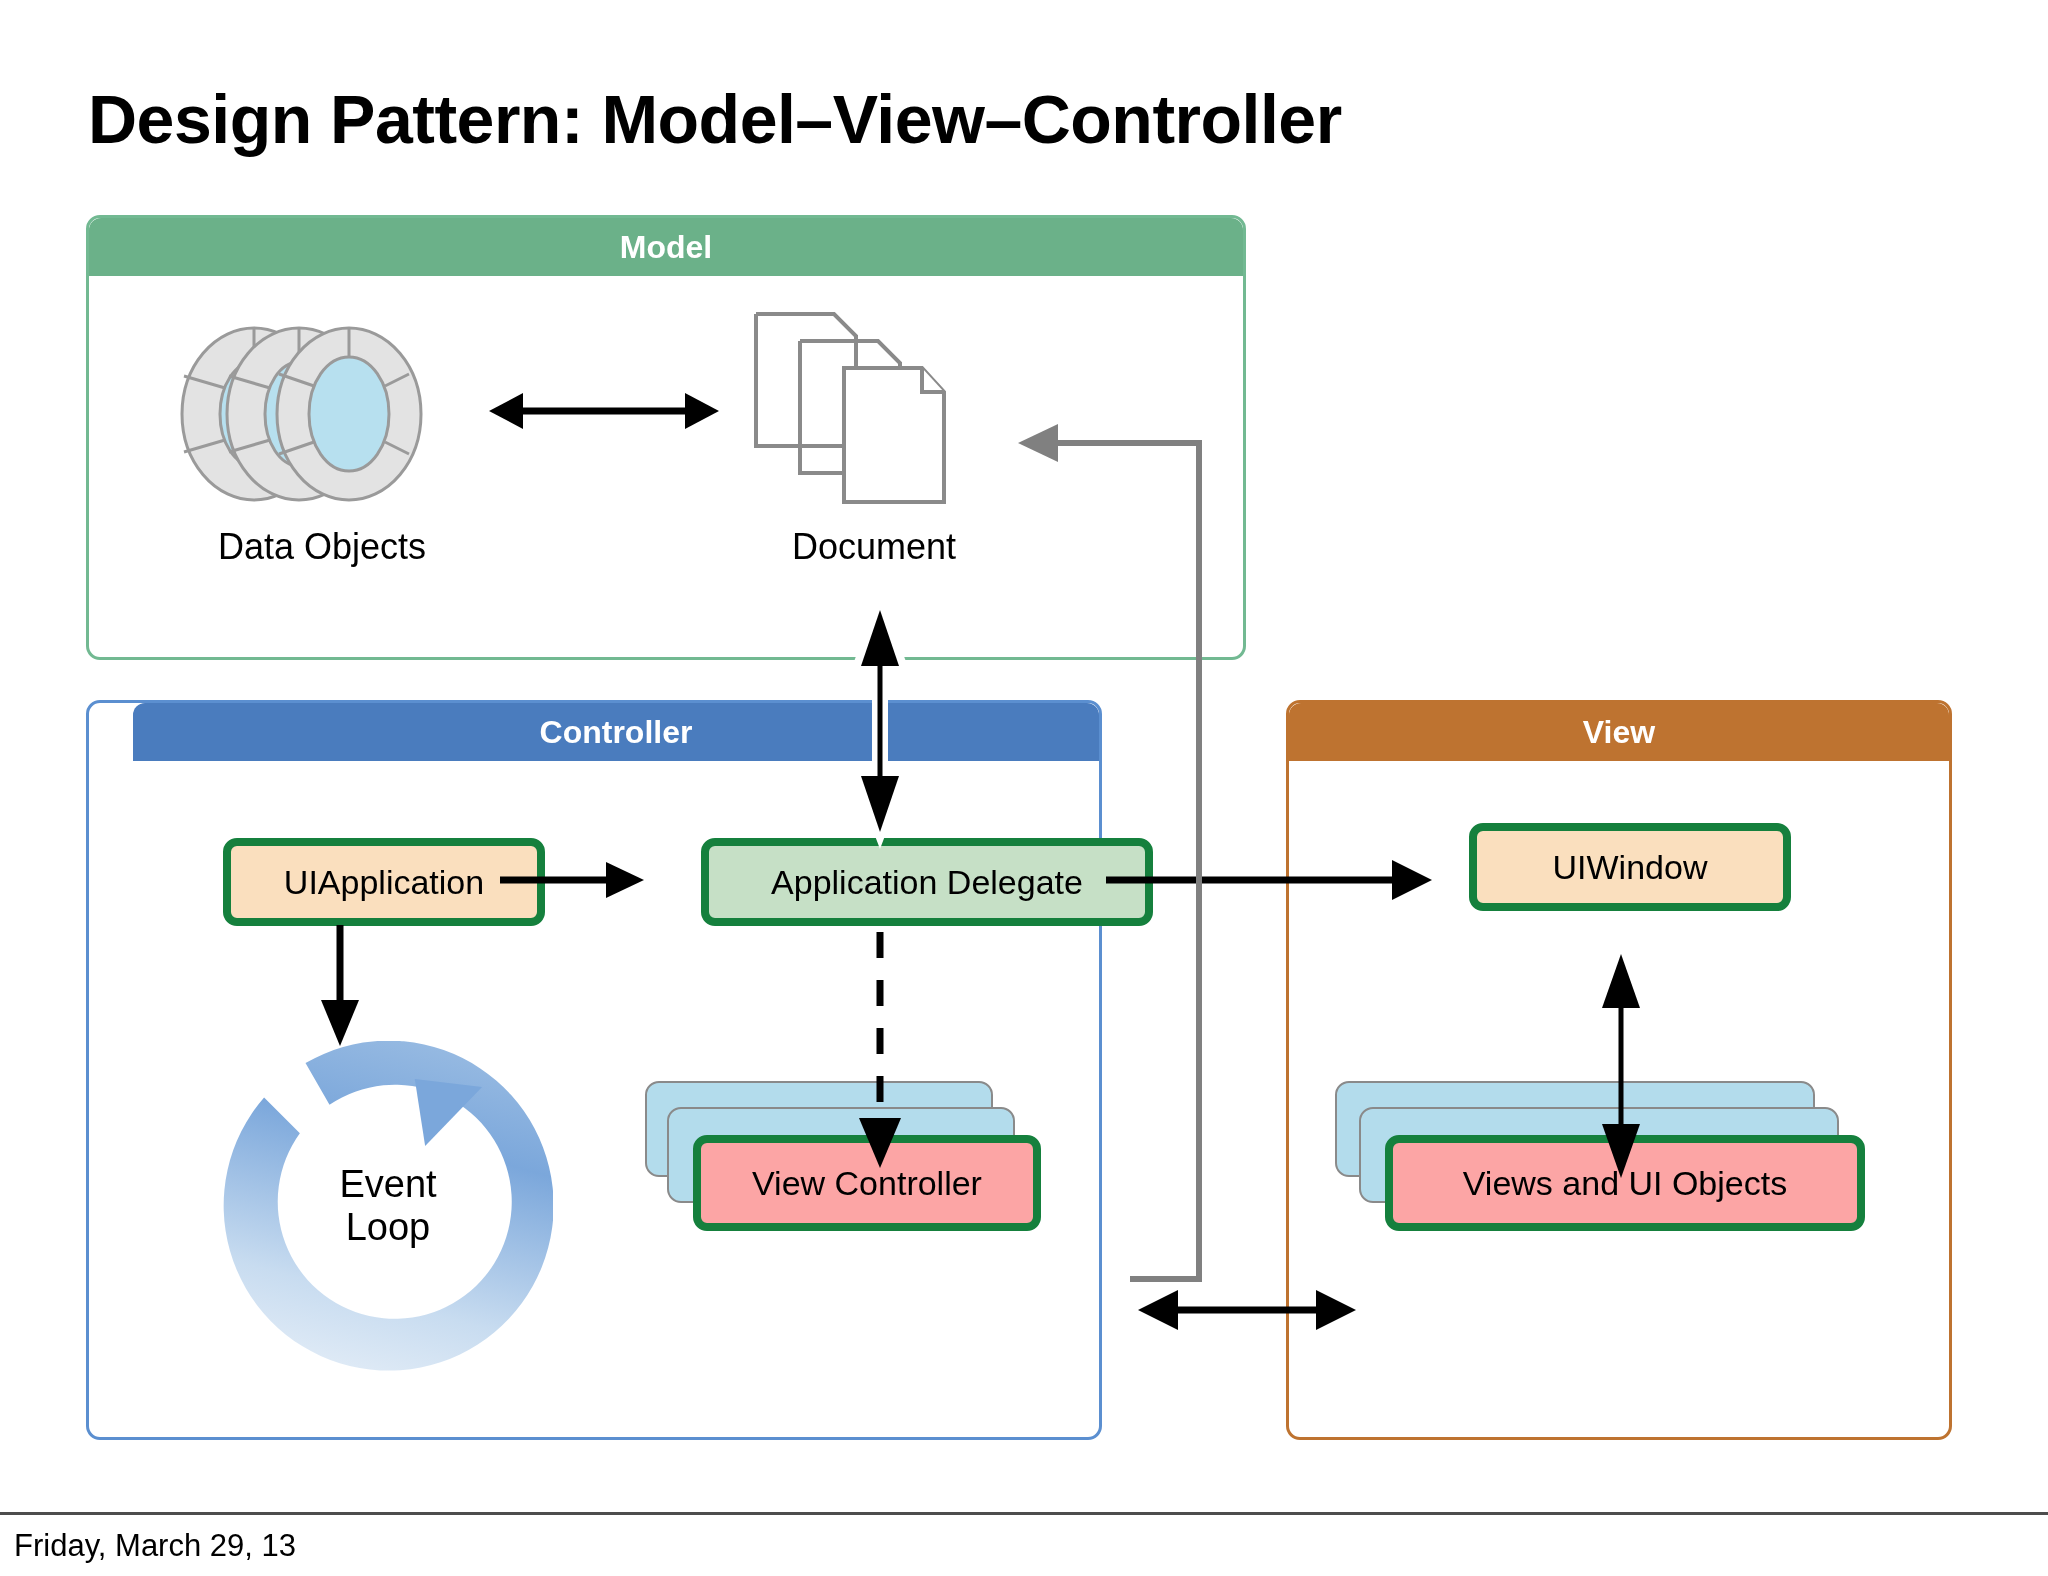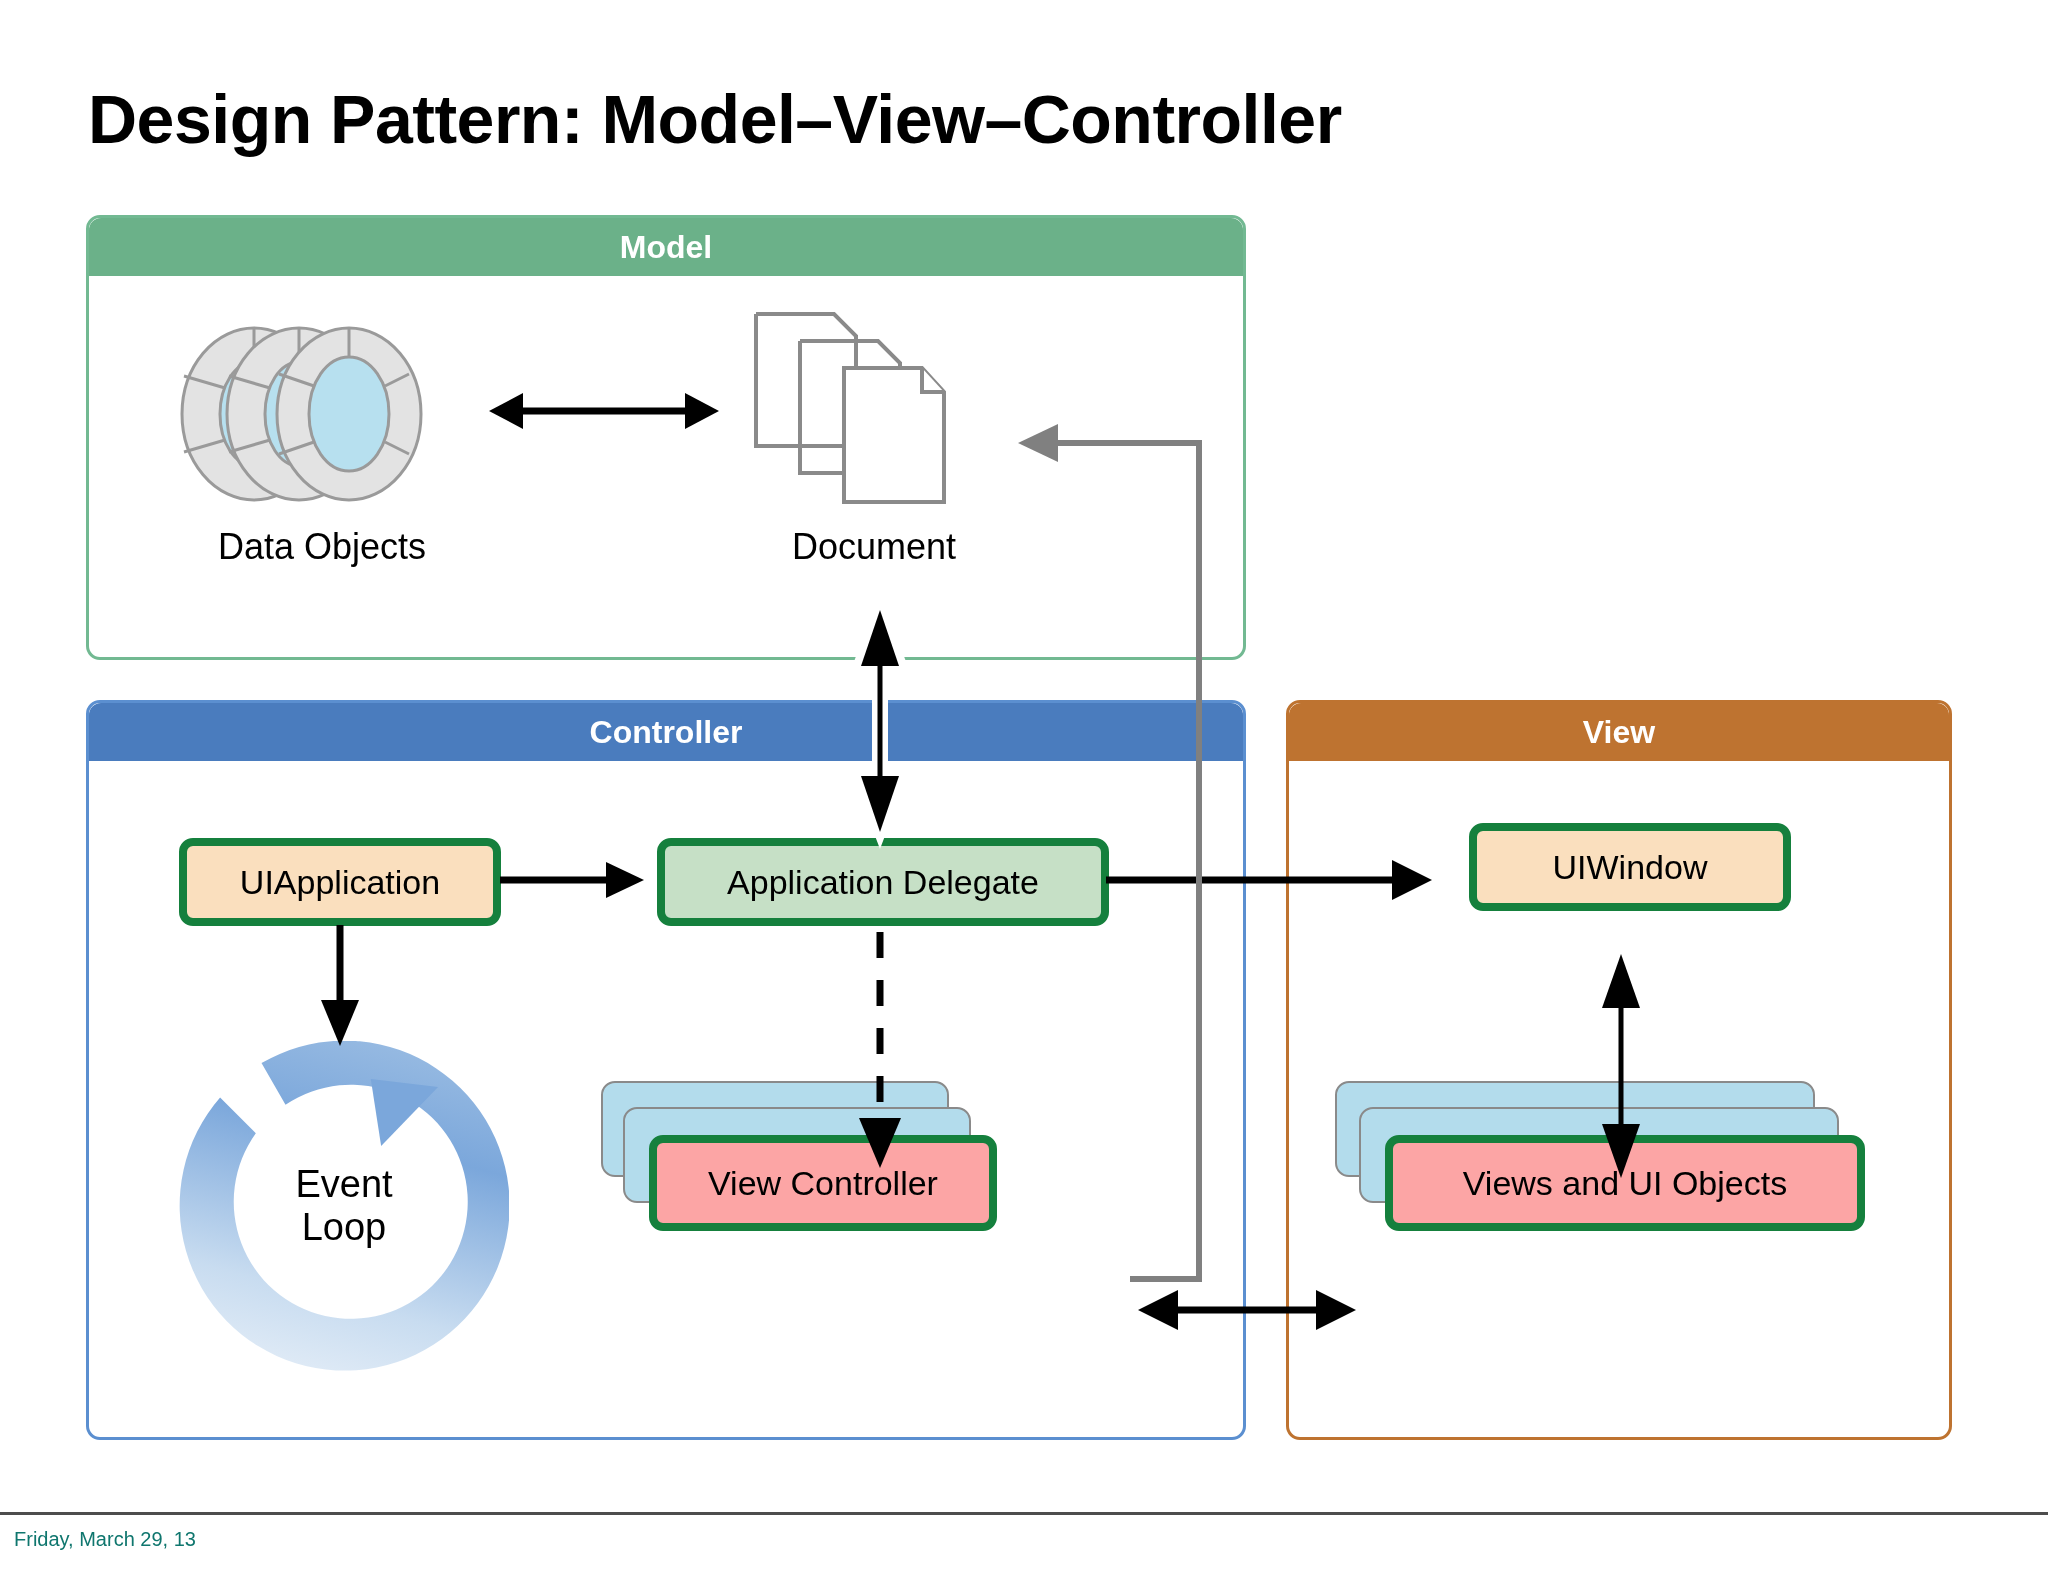--- a/index.html
+++ b/index.html
@@ -56,23 +56,24 @@
     width: 1160px;
     height: 445px;
     border: 3px solid #72B992;
   }
   #panel-model .panel-header { background: #6BB189; }
 
   
   #panel-controller {
     left: 86px;
     top: 700px;
-    width: 1160px;
+    width: 1016px;
     height: 740px;
     border: 3px solid #5B8FD0;
+    padding-left: 44px;
   }
   #panel-controller .panel-header { background: #4A7CBE; }
 
   
   #panel-view {
     left: 1286px;
     top: 700px;
     width: 666px;
     height: 740px;
     border: 3px solid #BE7330;
@@ -146,22 +147,22 @@
     left: 0;
     top: 1512px;
     width: 2048px;
     height: 3px;
     background: #4D4D4D;
   }
   #footer-date {
     position: absolute;
     left: 14px;
     top: 1528px;
-    font-size: 20px;
-    color: #0f766e;
+    font-size: 31px;
+    color: #000000;
     white-space: nowrap;
   }
 </style>
 </head>
 <body>
 
 <div id="slide-title">Design Pattern: Model–View–Controller</div>
 
 <div class="panel" id="panel-model">
   <div class="panel-header">Model</div>

